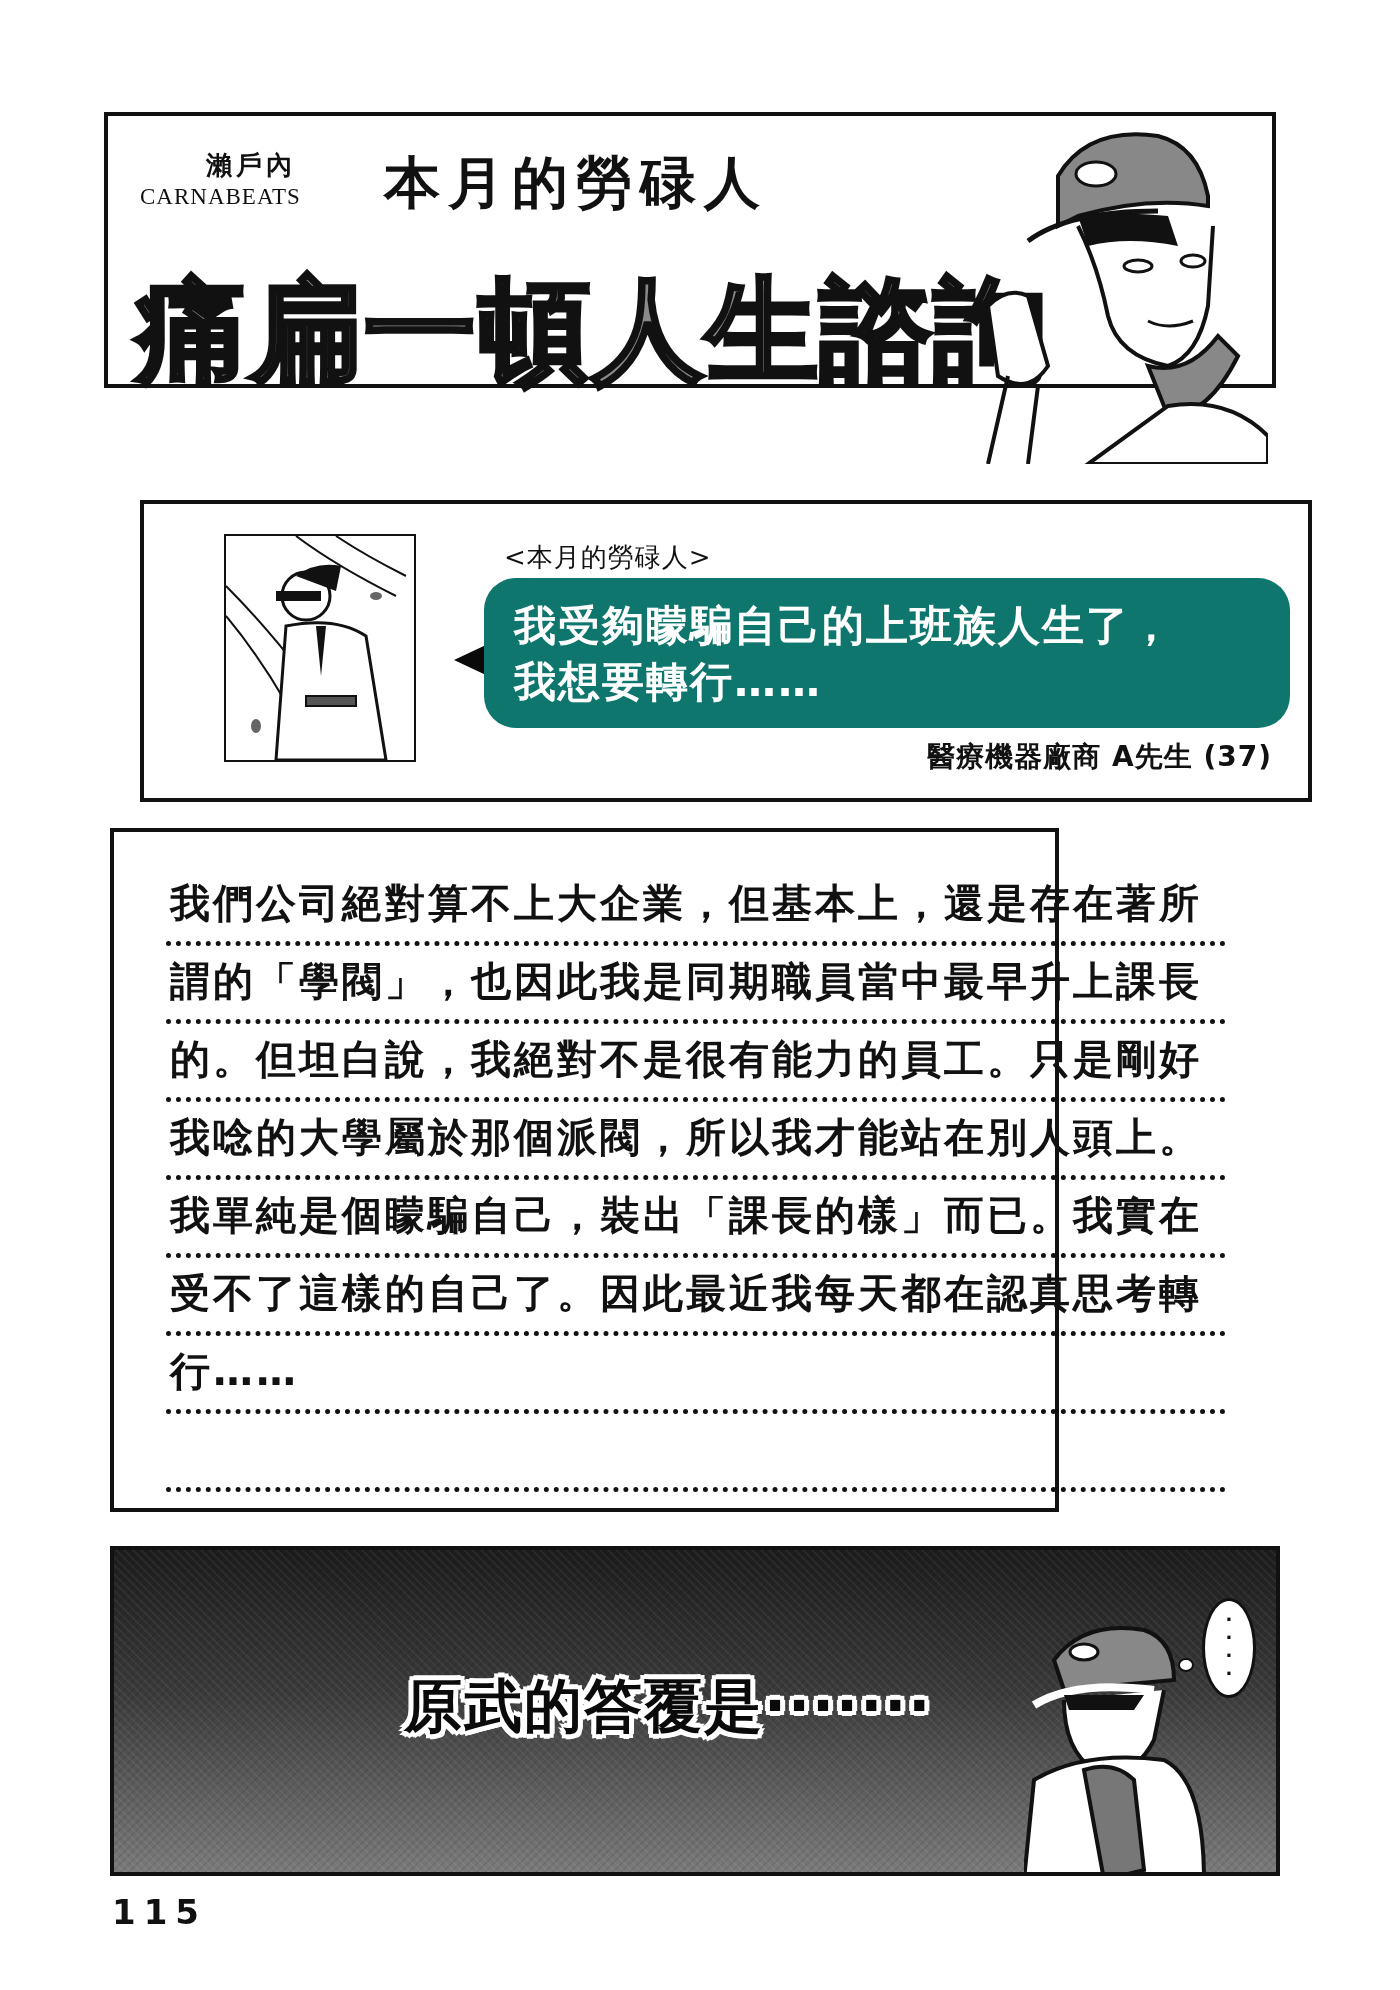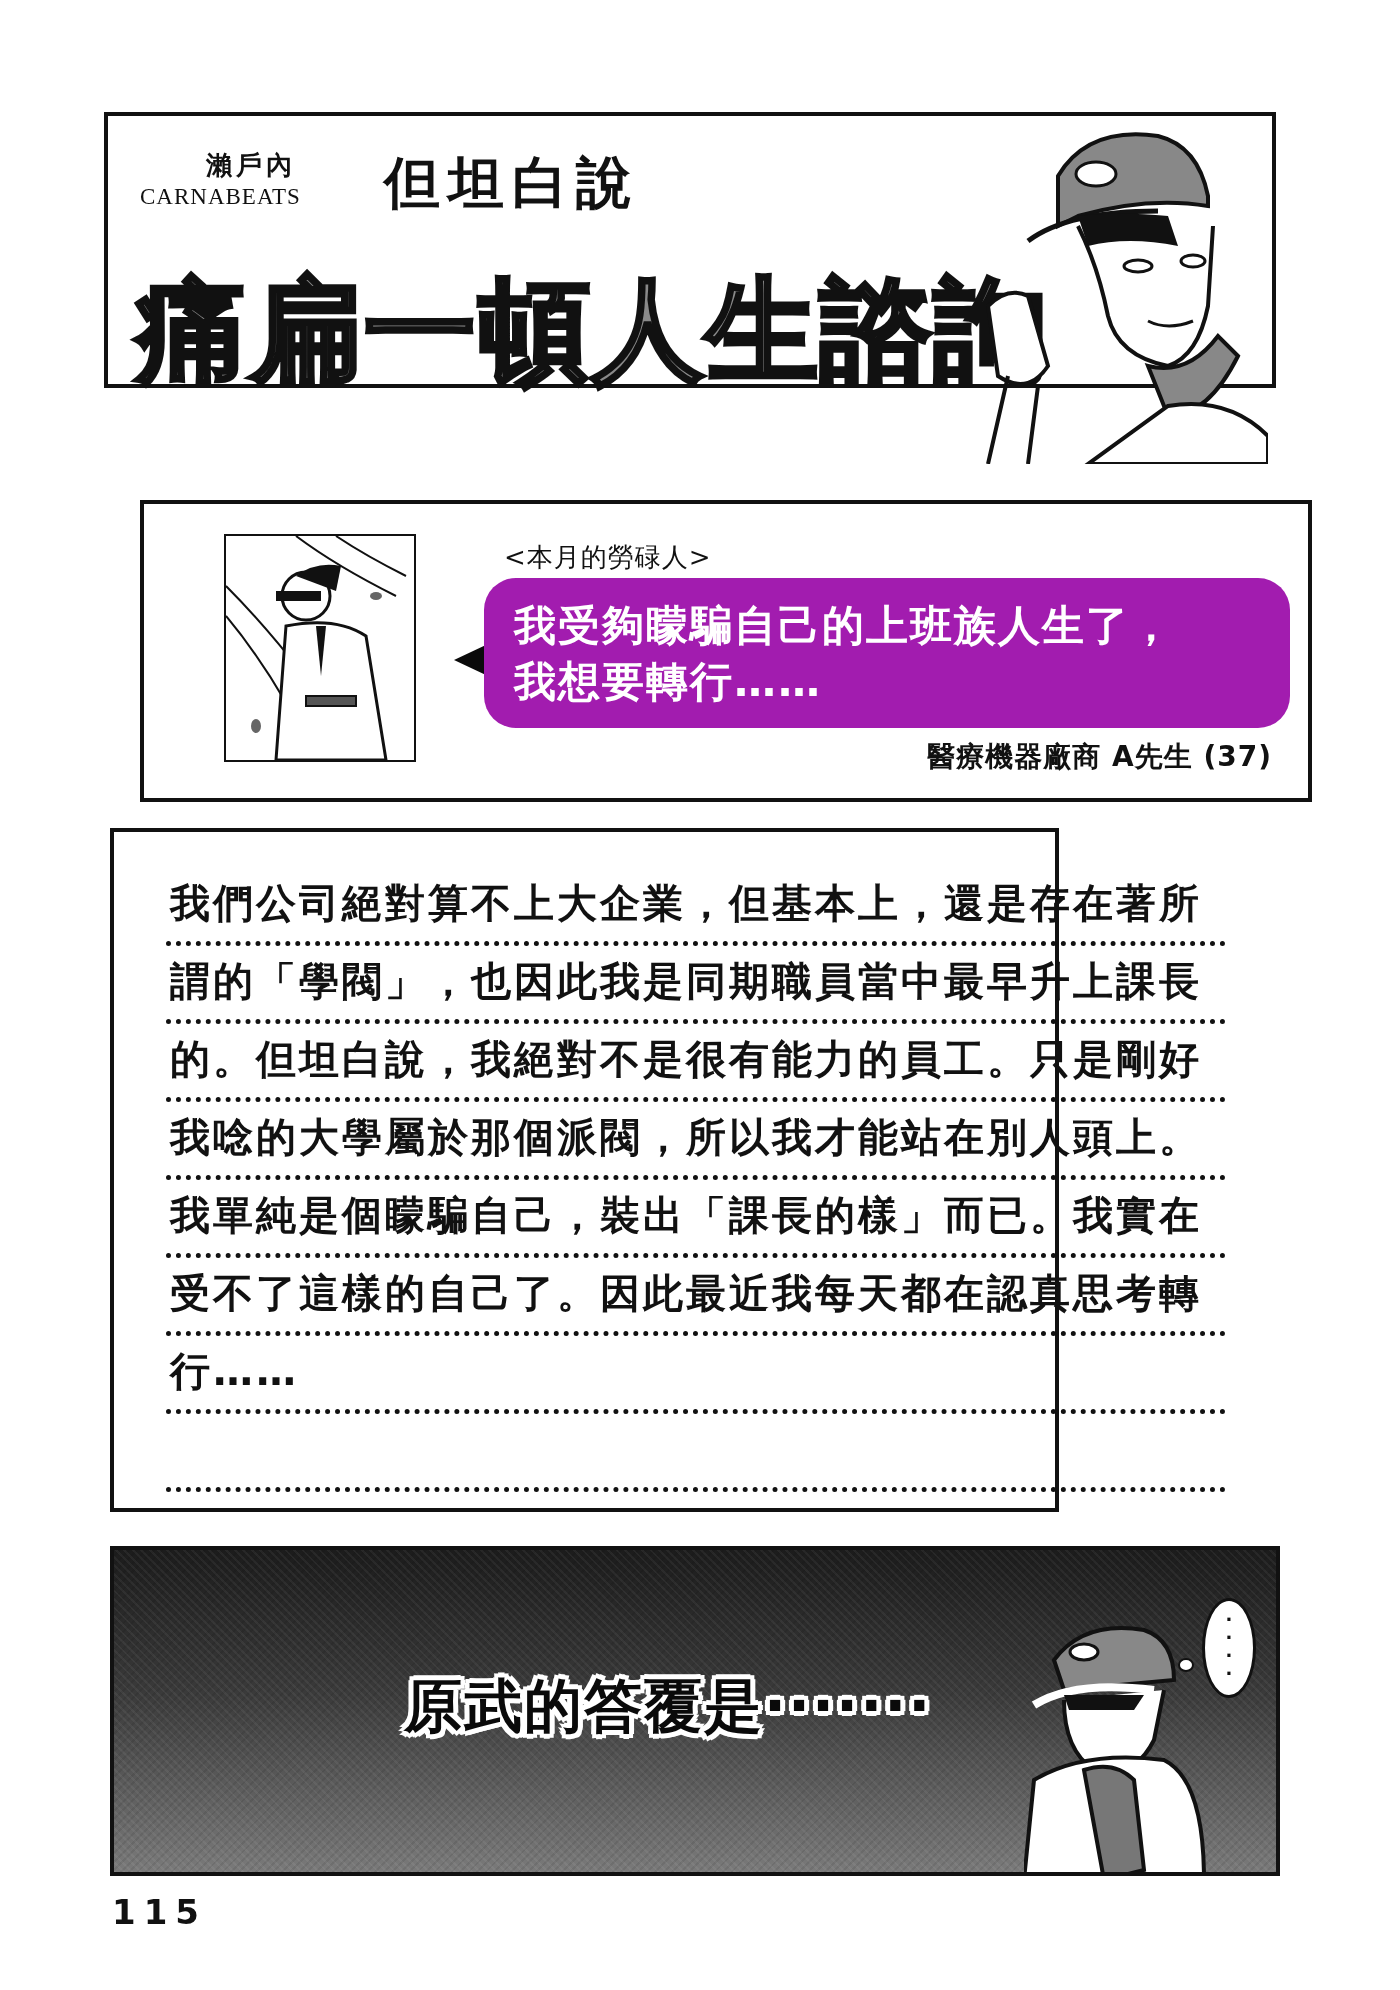--- a/index.html
+++ b/index.html
@@ -12,21 +12,21 @@
     #p1 { left: 104px; top: 112px; width: 1172px; height: 276px; }
     .sub-small { position: absolute; left: 98px; top: 32px; font-family: "DejaVu Serif", serif; font-weight: bold; font-size: 26px; letter-spacing: 4px; }
     .sub-en { position: absolute; left: 32px; top: 68px; font-family: "Liberation Serif", serif; font-size: 23px; letter-spacing: 1px; }
     .sub-name { position: absolute; left: 276px; top: 30px; font-family: "DejaVu Serif", serif; font-weight: bold; font-size: 56px; letter-spacing: 8px; }
     .big-title { position: absolute; left: 28px; top: 158px; font-family: "DejaVu Sans", sans-serif; font-weight: bold; font-size: 112px; letter-spacing: 2px; color: #8a8a8a; -webkit-text-stroke: 4px #111; line-height: 1; }
 
     
     #p2 { left: 104px; top: 500px; width: 1172px; height: 302px; margin-left: 36px; }
     .thumb { position: absolute; left: 80px; top: 30px; width: 192px; height: 228px; border: 2px solid #111; background: #fff; overflow: hidden; }
     .caption-tag { position: absolute; left: 360px; top: 36px; font-family: "DejaVu Serif", serif; font-size: 26px; letter-spacing: 1px; }
-    .bubble { position: absolute; left: 340px; top: 74px; width: 806px; height: 150px; background: #a21caf; border-radius: 32px; }
+    .bubble { position: absolute; left: 340px; top: 74px; width: 806px; height: 150px; background: #0f766e; border-radius: 32px; }
     .bubble-tail { position: absolute; left: 310px; top: 140px; width: 0; height: 0; border-top: 16px solid transparent; border-bottom: 16px solid transparent; border-right: 34px solid #0a0a0a; }
     .bubble-text { position: absolute; left: 30px; top: 20px; color: #fff; font-weight: bold; font-size: 42px; line-height: 56px; letter-spacing: 2px; }
     .sender { position: absolute; right: 36px; top: 234px; font-weight: bold; font-size: 28px; letter-spacing: 1px; }
 
     
     #p3 { left: 110px; top: 828px; width: 949px; height: 684px; }
     .letter-lines { position: absolute; left: 52px; top: 36px; width: 1060px; }
     .letter-line { height: 78px; border-bottom: 5px dotted #111; font-weight: bold; font-size: 40px; line-height: 70px; letter-spacing: 3px; white-space: nowrap; padding-left: 4px; }
 
     
@@ -39,21 +39,21 @@
     .thought-sm2 { position: absolute; left: 1046px; top: 114px; width: 12px; height: 10px; background: #fff; border: 2px solid #111; border-radius: 50%; }
 
     .page-number { position: absolute; left: 112px; top: 1892px; font-weight: bold; font-size: 34px; letter-spacing: 8px; }
   </style>
 </head>
 <body>
 
 <div class="panel" id="p1">
   <div class="sub-small">瀨戶內</div>
   <div class="sub-en">CARNABEATS</div>
-  <div class="sub-name">但坦白說</div>
+  <div class="sub-name">本月的勞碌人</div>
   <div class="big-title">痛扁一頓人生諮詢</div>
   <svg style="position:absolute;right:4px;top:0;" width="300" height="348" viewBox="0 0 300 348">
     <path d="M90 60 Q120 10 190 20 Q230 30 240 80 L240 90 Q180 80 110 100 L90 110 Z" fill="#888" stroke="#111" stroke-width="4"></path>
     <ellipse cx="128" cy="58" rx="20" ry="12" fill="#fff" stroke="#111" stroke-width="3"></ellipse>
     <path d="M60 125 Q100 95 190 95" fill="none" stroke="#111" stroke-width="5"></path>
     <path d="M110 110 Q130 150 140 200 Q150 240 200 250 Q230 240 240 190 L245 110" fill="#fff" stroke="#111" stroke-width="4"></path>
     <path d="M110 100 Q150 95 200 100 L210 130 Q160 120 120 130 Z" fill="#111"></path>
     <ellipse cx="170" cy="150" rx="14" ry="6" fill="#fff" stroke="#111" stroke-width="3"></ellipse>
     <ellipse cx="225" cy="145" rx="12" ry="6" fill="#fff" stroke="#111" stroke-width="3"></ellipse>
     <path d="M180 205 Q200 215 225 205" fill="none" stroke="#111" stroke-width="3"></path>

